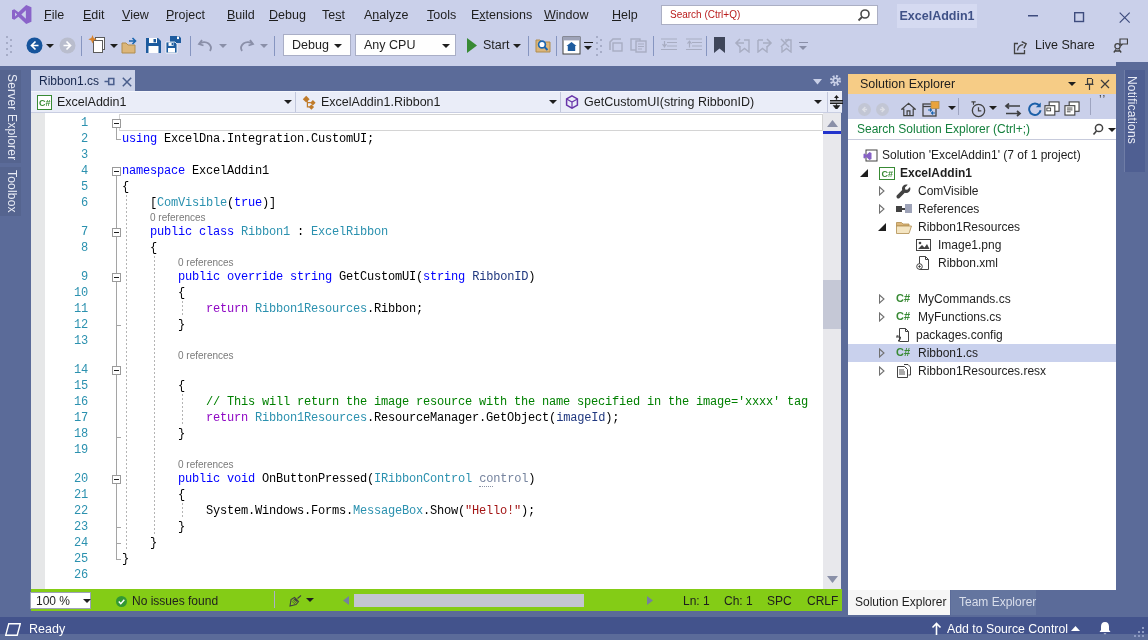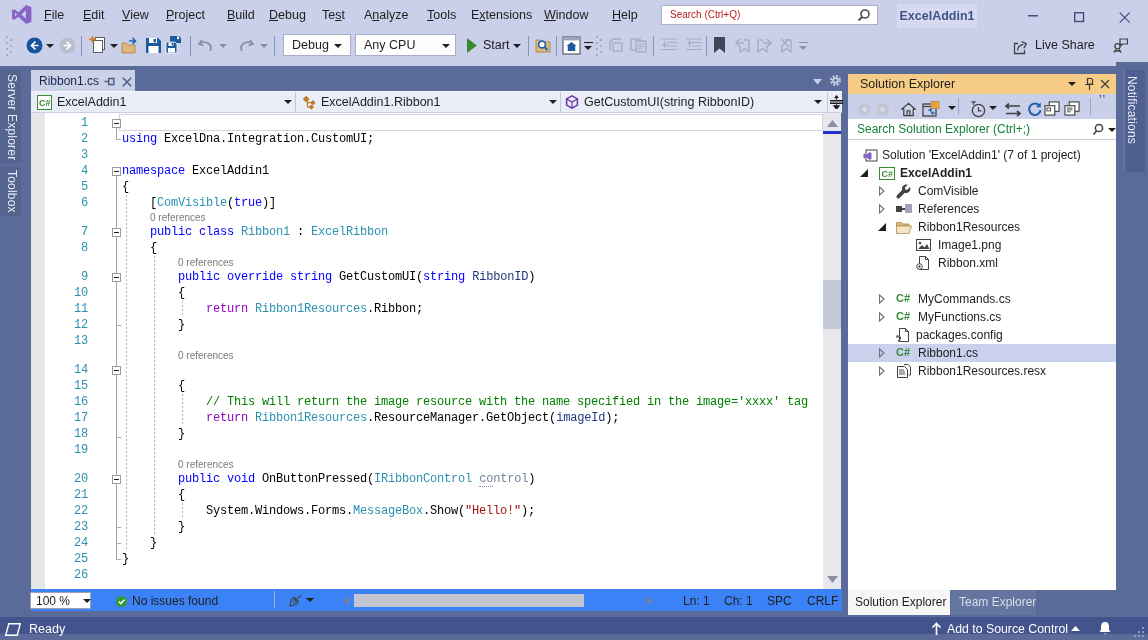--- a/index.html
+++ b/index.html
@@ -35,21 +35,21 @@
 .refs{position:absolute;height:13px;line-height:13px;font-size:10px;color:#7a7a7a}
 .k{color:#0000FF}.c{color:#8F08C4}.t{color:#2B91AF}.s{color:#A31515}.g{color:#008000}.p{color:#1F377F}.gp{color:#75839E}
 .cb{position:absolute;left:112px;width:9px;height:9px;background:#fff;border:1px solid #9a9a9a;box-sizing:border-box}
 .cb i{position:absolute;left:1px;top:3px;width:5px;height:1px;background:#1e1e1e}
 .guide{position:absolute;width:1px;background-image:linear-gradient(#b4b4b4 50%,rgba(255,255,255,0) 50%);background-size:1px 4px}
 .omline{position:absolute;left:116px;width:1px;background:#a5a5a5}
 .omfoot{position:absolute;left:116px;width:5px;height:1px;background:#a5a5a5}
 
 #vsb{position:absolute;left:823px;top:113px;width:18px;height:477px;background:#E8E8EC}
 
-#ebar{position:absolute;left:31px;top:589px;width:811px;height:22px;background:#3b82f6}
+#ebar{position:absolute;left:31px;top:589px;width:811px;height:22px;background:#84cc16}
 .ebtext{position:absolute;font-size:12px;color:#1e1e1e;white-space:nowrap}
 
 #sepanel{position:absolute;left:848px;top:74px;width:268px;height:516px;background:#F6F6F6}
 #sehead{position:absolute;left:848px;top:74px;width:268px;height:20px;background:#F6CC86}
 #sehead .t{position:absolute;left:12px;top:3px;font-size:12.5px;color:#1e1e1e}
 #setools{position:absolute;left:848px;top:94px;width:268px;height:25px;background:#CAD0EA}
 #sesearch{position:absolute;left:848px;top:119px;width:268px;height:21px;background:#fff;border-bottom:1px solid #C7CBDC;box-sizing:border-box}
 #sesearch span{position:absolute;left:9px;top:3px;font-size:12px;color:#15803d}
 #setree{position:absolute;left:848px;top:140px;width:268px;height:450px;background:#fff}
 .trow{position:absolute;left:0;width:268px;height:18px;font-size:12px;color:#1e1e1e}

